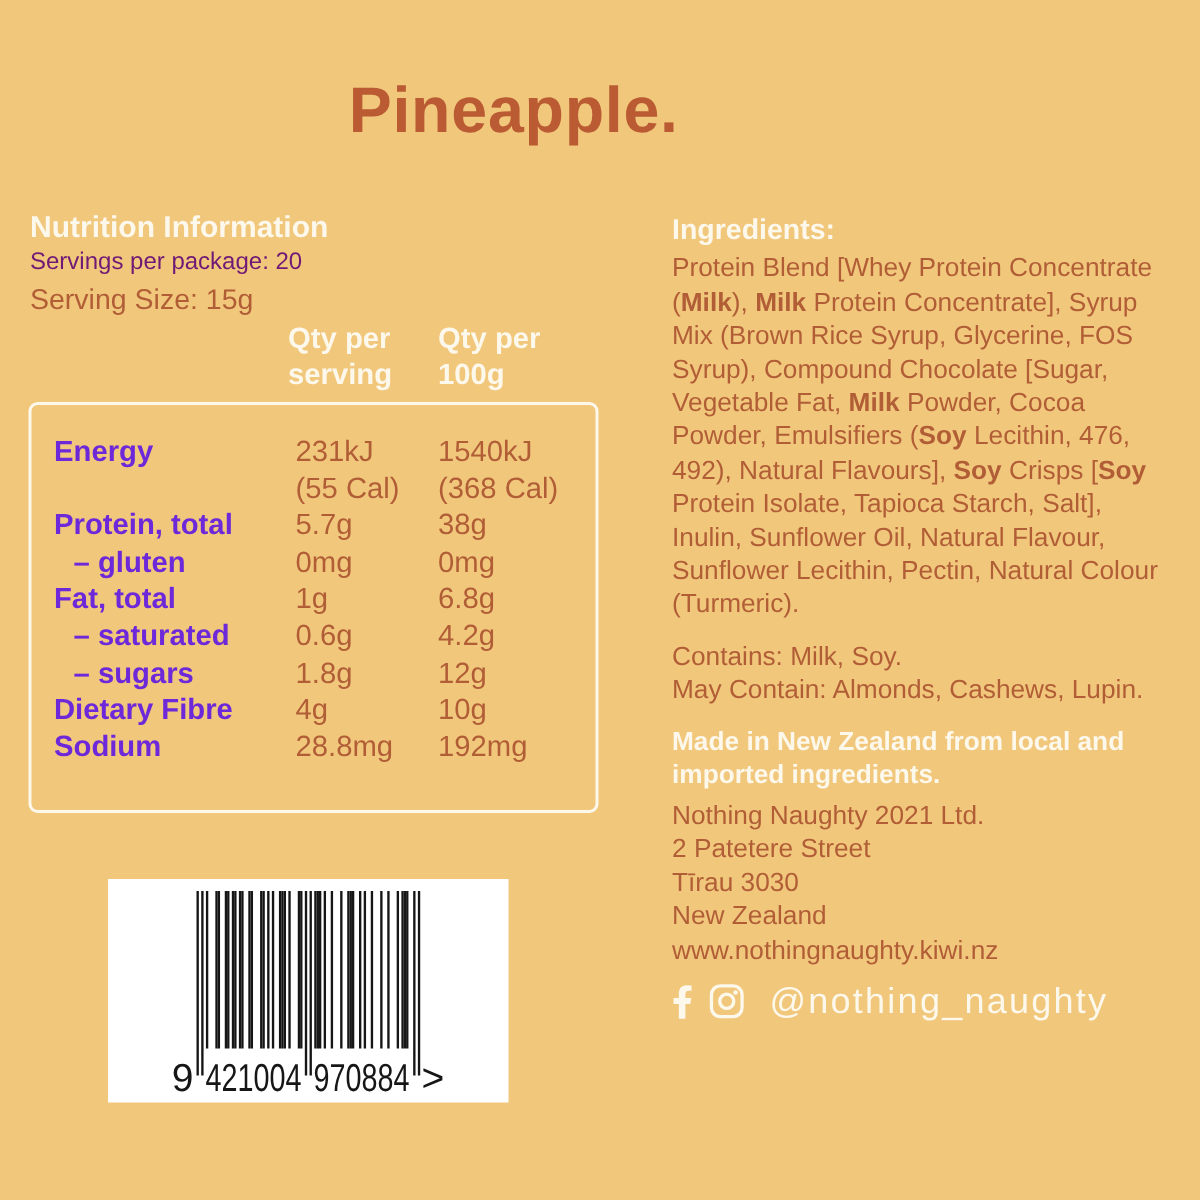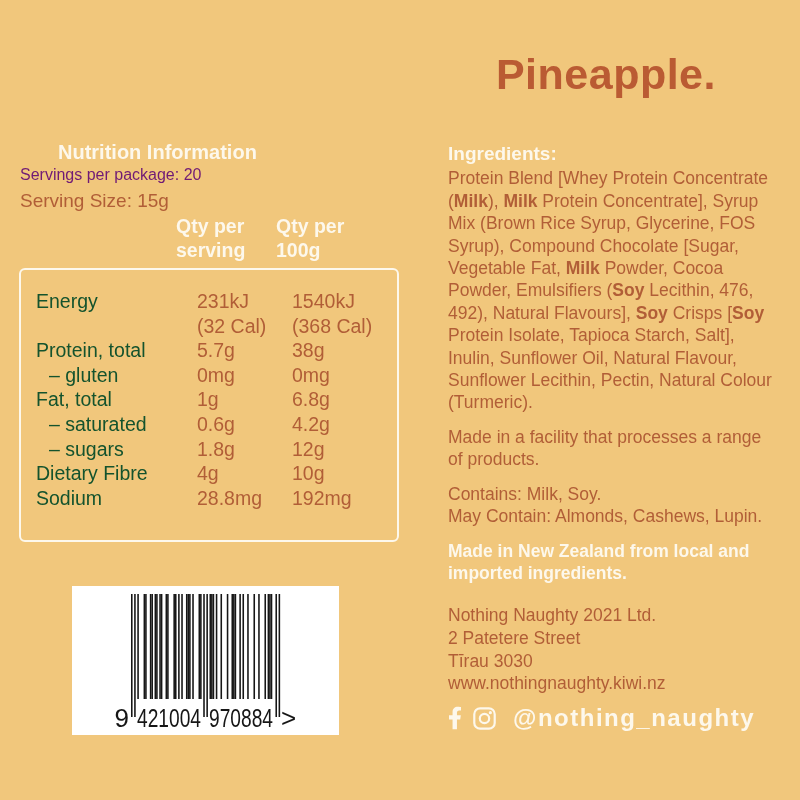--- a/index.html
+++ b/index.html
@@ -3,57 +3,57 @@
 <meta charset="utf-8">
 <style>
   html,body{margin:0;padding:0;}
   .page{
     position:relative;width:800px;height:800px;overflow:hidden;
     background:#f1c77c;
     font-family:"Liberation Sans",sans-serif;
     -webkit-font-smoothing:antialiased;
   }
   .title{
-    position:absolute;left:0;top:50px;width:685px;text-align:right;
-    font-size:43px;font-weight:bold;color:#ba5b33;letter-spacing:0.5px;margin-left:31px;
+    position:absolute;left:0;top:50px;width:685px;text-align:center;
+    font-size:43px;font-weight:bold;color:#ba5b33;letter-spacing:0.5px;
   }
   
-  .ni-heading{position:absolute;left:20px;top:141px;font-size:20px;font-weight:bold;color:#fdf8ec;margin-left:38px;}
+  .ni-heading{position:absolute;left:20px;top:141px;font-size:20px;font-weight:bold;color:#fdf8ec;}
   .ni-servings{position:absolute;left:20px;top:166px;font-size:16px;color:#701a75;}
   .ni-size{position:absolute;left:20px;top:190px;font-size:19px;color:#b15e37;}
   .qty-headers{
-    position:absolute;left:176px;top:214px;display:flex;
+    position:absolute;left:192px;top:214px;display:flex;
     font-size:19.5px;font-weight:bold;color:#fdf8ec;line-height:24px;
   }
   .qty-headers .qh{white-space:pre-line;}
   .qty-headers .qh:first-child{width:100px;}
   .nutri-table{
     position:absolute;left:19px;top:268px;width:380px;height:274px;
     box-sizing:border-box;border:2px solid #fdf8ec;border-radius:6px;
     padding:19px 8px 10px 15px;overflow:hidden;
   }
   .nrow{display:grid;grid-template-columns:161px 95px auto;font-size:19.5px;line-height:24.6px;}
-  .nlabel{color:#14532d;font-weight:normal;}
+  .nlabel{color:#6d28d9;font-weight:bold;}
   .nlabel.ind{padding-left:13px;}
   .nval{color:#b15e37;white-space:pre-line;}
   
   .barcode-box{position:absolute;left:72px;top:586px;width:267px;height:149px;background:#ffffff;}
   .barcode-box svg{display:block;}
   .bbar{fill:#161616;}
   .btxt{font-family:"Liberation Sans",sans-serif;font-size:26px;fill:#161616;}
   
   .right-col{position:absolute;left:448px;top:143px;width:335px;font-size:17.5px;line-height:22.4px;color:#b15e37;}
   .r-heading{font-size:19px;font-weight:bold;color:#fdf8ec;margin-bottom:2px;}
   .iline .b{font-weight:bold;}
   .para{margin-top:12px;}
   .bold-brown{font-weight:normal;}
   .origin{margin-top:12px;font-weight:bold;color:#fdf8ec;}
-  .address{margin-top:20px;line-height:22.6px;}
+  .address{margin-top:4px;line-height:22.6px;}
   .social-row{margin-top:11px;display:flex;align-items:center;gap:10px;}
-  .social-handle{font-size:24px;color:#fdf8ec;letter-spacing:1.5px;margin-left:6px;font-weight:bold;}
+  .social-handle{font-size:24px;color:#fdf8ec;letter-spacing:1.5px;margin-left:6px;}
   .icon{display:inline-flex;align-items:center;justify-content:center;}
 </style>
 </head>
 <body>
 
 <div class="page">
 
   <div class="title">Pineapple.</div>
 
   <div class="ni-heading">Nutrition Information</div>
@@ -64,21 +64,21 @@
     <div class="qh">Qty per
 serving</div>
     <div class="qh">Qty per
 100g</div>
   </div>
 
   <div class="nutri-table">
       <div class="nrow">
         <div class="nlabel">Energy</div>
         <div class="nval">231kJ
-(32 Cal)</div>
+(55 Cal)</div>
         <div class="nval">1540kJ
 (368 Cal)</div>
       </div>
       <div class="nrow">
         <div class="nlabel">Protein, total</div>
         <div class="nval">5.7g</div>
         <div class="nval">38g</div>
       </div>
       <div class="nrow">
         <div class="nlabel ind">– gluten</div>
@@ -175,37 +175,34 @@
         <div class="iline"><span>Syrup), Compound Chocolate [Sugar,</span></div>
         <div class="iline"><span>Vegetable Fat, </span><span class="b">Milk</span><span> Powder, Cocoa</span></div>
         <div class="iline"><span>Powder, Emulsifiers (</span><span class="b">Soy</span><span> Lecithin, 476,</span></div>
         <div class="iline"><span>492), Natural Flavours], </span><span class="b">Soy</span><span> Crisps [</span><span class="b">Soy</span></div>
         <div class="iline"><span>Protein Isolate, Tapioca Starch, Salt],</span></div>
         <div class="iline"><span>Inulin, Sunflower Oil, Natural Flavour,</span></div>
         <div class="iline"><span>Sunflower Lecithin, Pectin, Natural Colour</span></div>
         <div class="iline"><span>(Turmeric).</span></div>
       </div>
 
-    <div class="para">
-        <div>Made in a facility that processes a range</div>
-        <div>of products.</div>
-      </div>
 
     <div class="para bold-brown">Contains: Milk, Soy.</div>
     <div>May Contain: Almonds, Cashews, Lupin.</div>
 
     <div class="origin">
         <div>Made in New Zealand from local and</div>
         <div>imported ingredients.</div>
       </div>
 
     <div class="address">
         <div>Nothing Naughty 2021 Ltd.</div>
         <div>2 Patetere Street</div>
         <div>Tīrau 3030</div>
+        <div>New Zealand</div>
         <div>www.nothingnaughty.kiwi.nz</div>
       </div>
 
     <div class="social-row">
       <span class="icon">
         <svg width="14" height="24" viewBox="0 0 320 512">
             <path fill="#fdf8ec" d="M279.14 288l14.22-92.66h-88.91v-60.13c0-25.35 12.42-50.06 52.24-50.06h40.42V6.26S260.43 0 225.36 0c-73.22 0-121.08 44.38-121.08 124.72v70.62H22.89V288h81.39v224h100.17V288z"></path>
           </svg>
       </span>
       <span class="icon">

